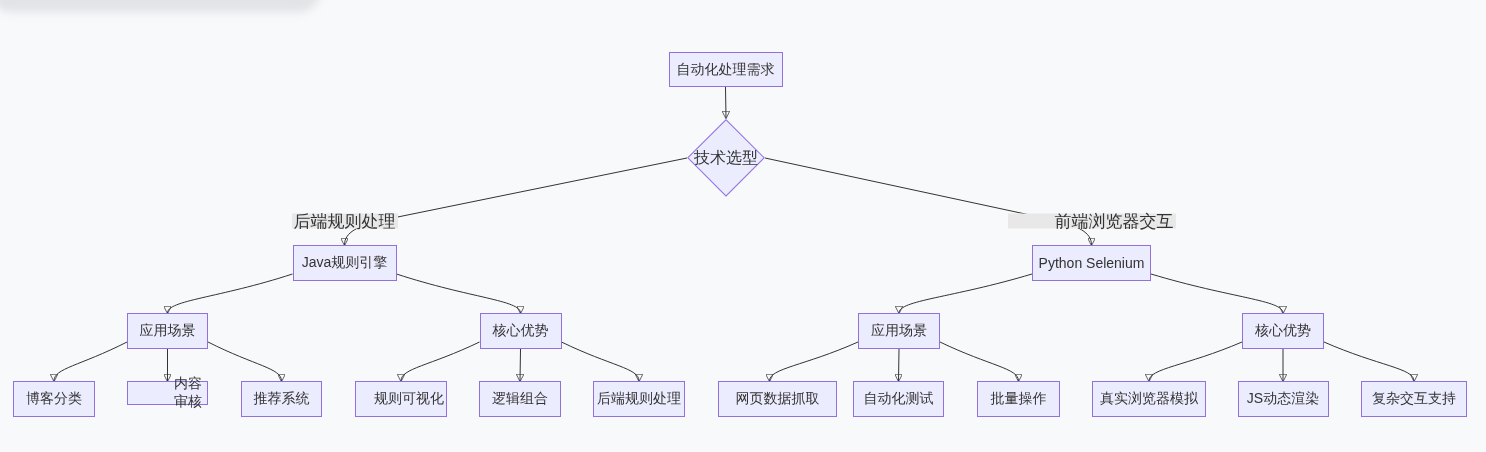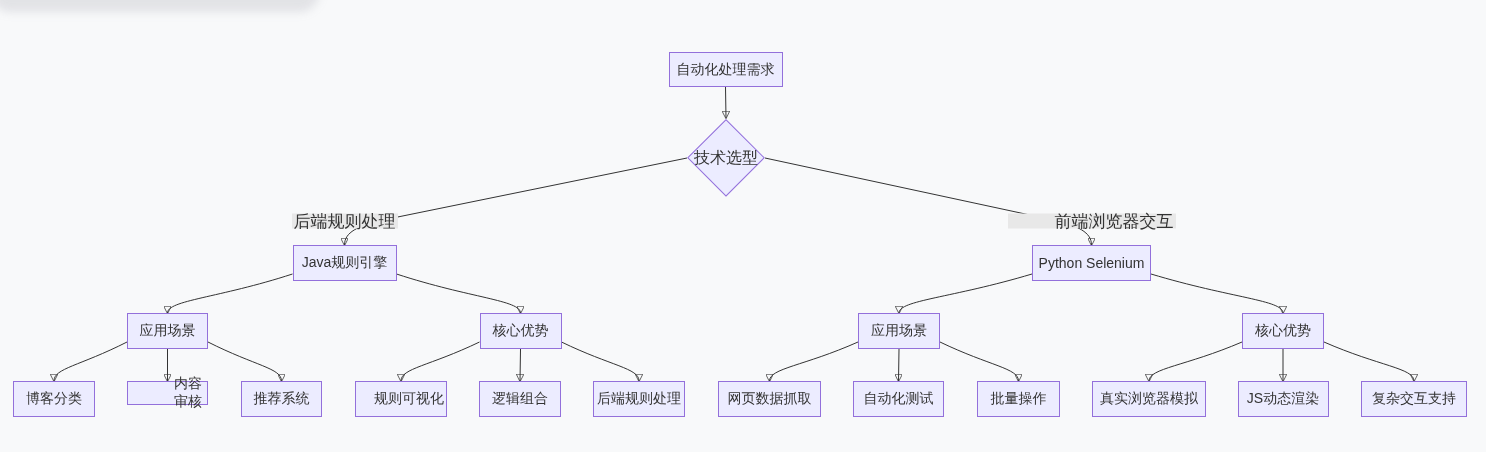--- a/index.html
+++ b/index.html
@@ -130,21 +130,21 @@
       </div>
       <div class="node" style="left: 355px; top: 381px; width: 92px; height: 36px; padding-left: 16px;">
         <span>规则可视化</span>
       </div>
       <div class="node" style="left: 479px; top: 381px; width: 82px; height: 36px;">
         <span>逻辑组合</span>
       </div>
       <div class="node" style="left: 593px; top: 381px; width: 92px; height: 36px;">
         <span>后端规则处理</span>
       </div>
-      <div class="node" style="left: 718px; top: 381px; width: 103px; height: 36px; font-family: Liberation Mono, monospace;">
+      <div class="node" style="left: 718px; top: 381px; width: 119px; height: 36px; font-family: Liberation Mono, monospace;">
         <span>网页数据抓取</span>
       </div>
       <div class="node" style="left: 853px; top: 381px; width: 91px; height: 36px;">
         <span>自动化测试</span>
       </div>
       <div class="node" style="left: 977px; top: 381px; width: 83px; height: 36px;">
         <span>批量操作</span>
       </div>
       <div class="node" style="left: 1092px; top: 381px; width: 114px; height: 36px;">
         <span>真实浏览器模拟</span>

